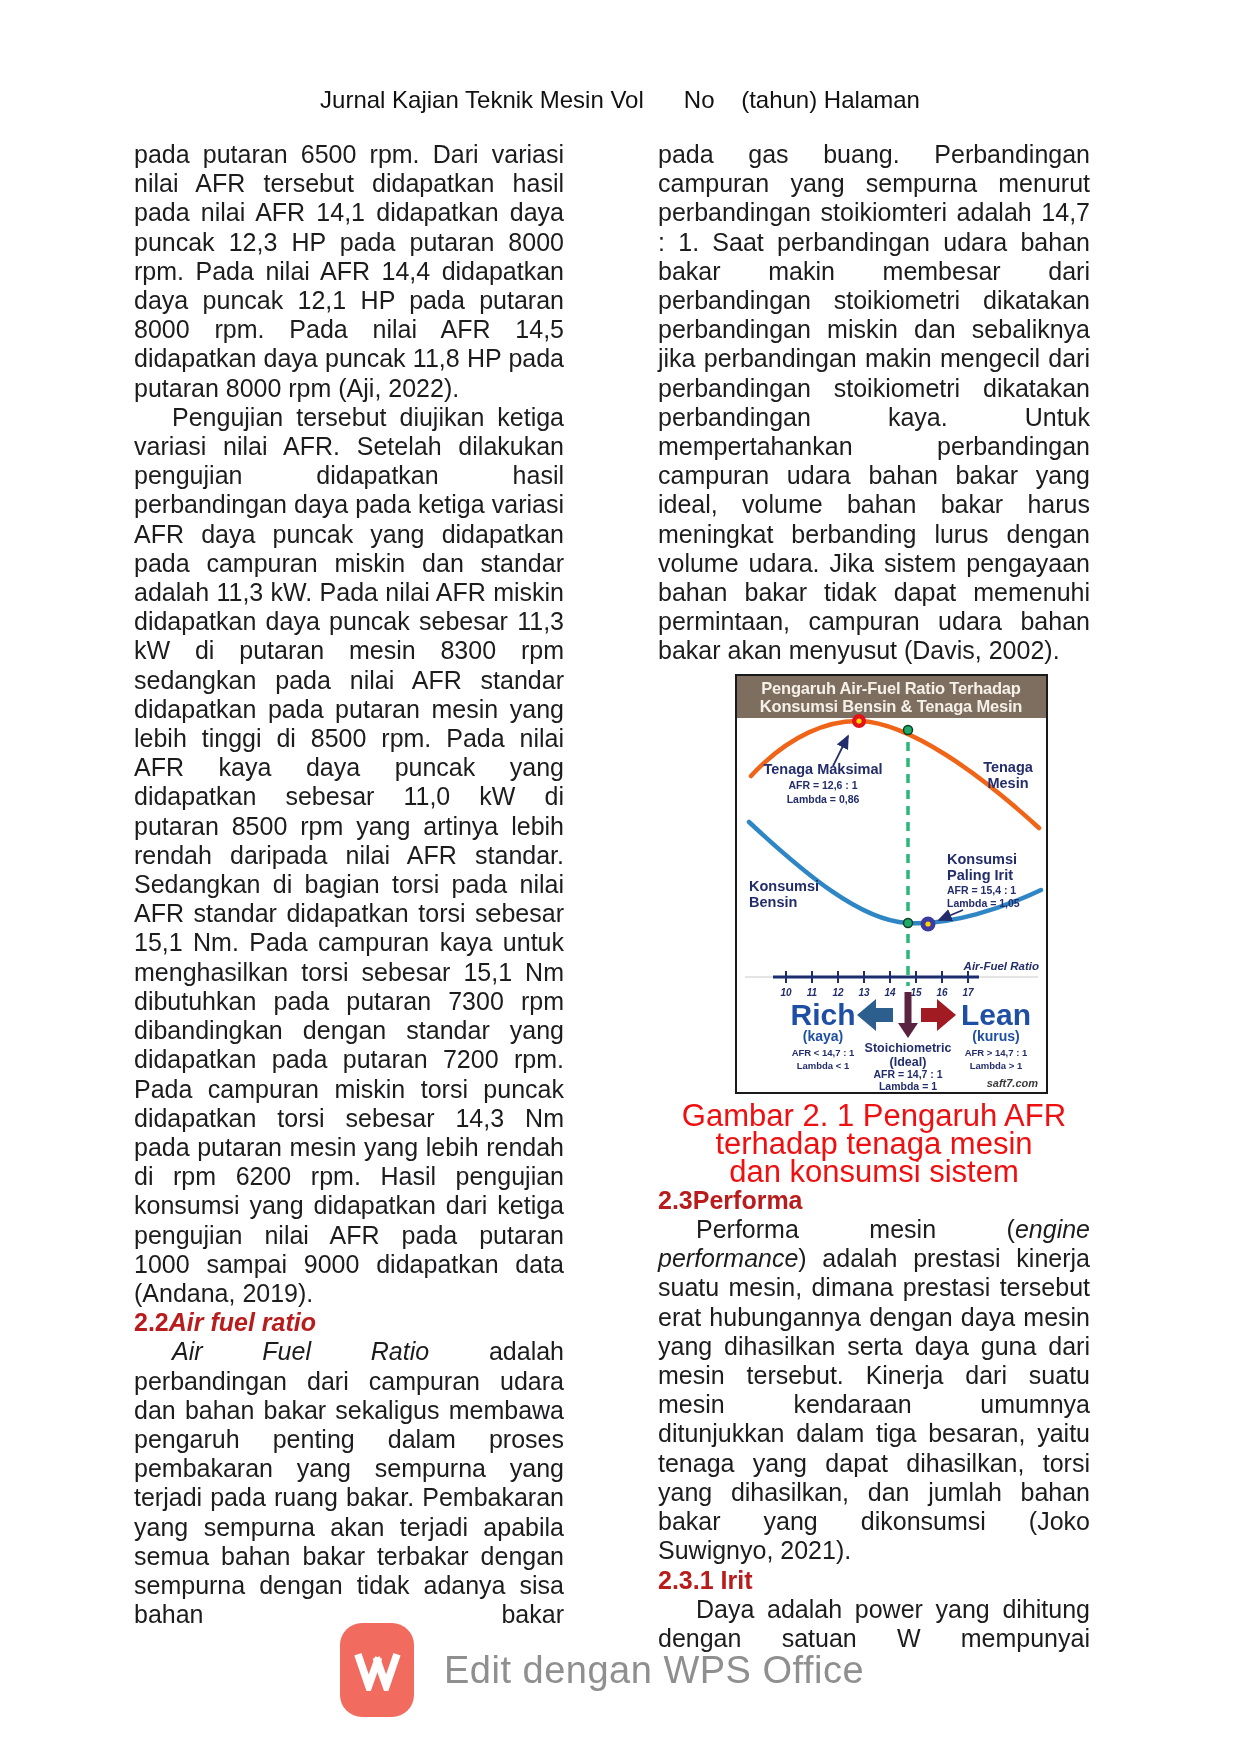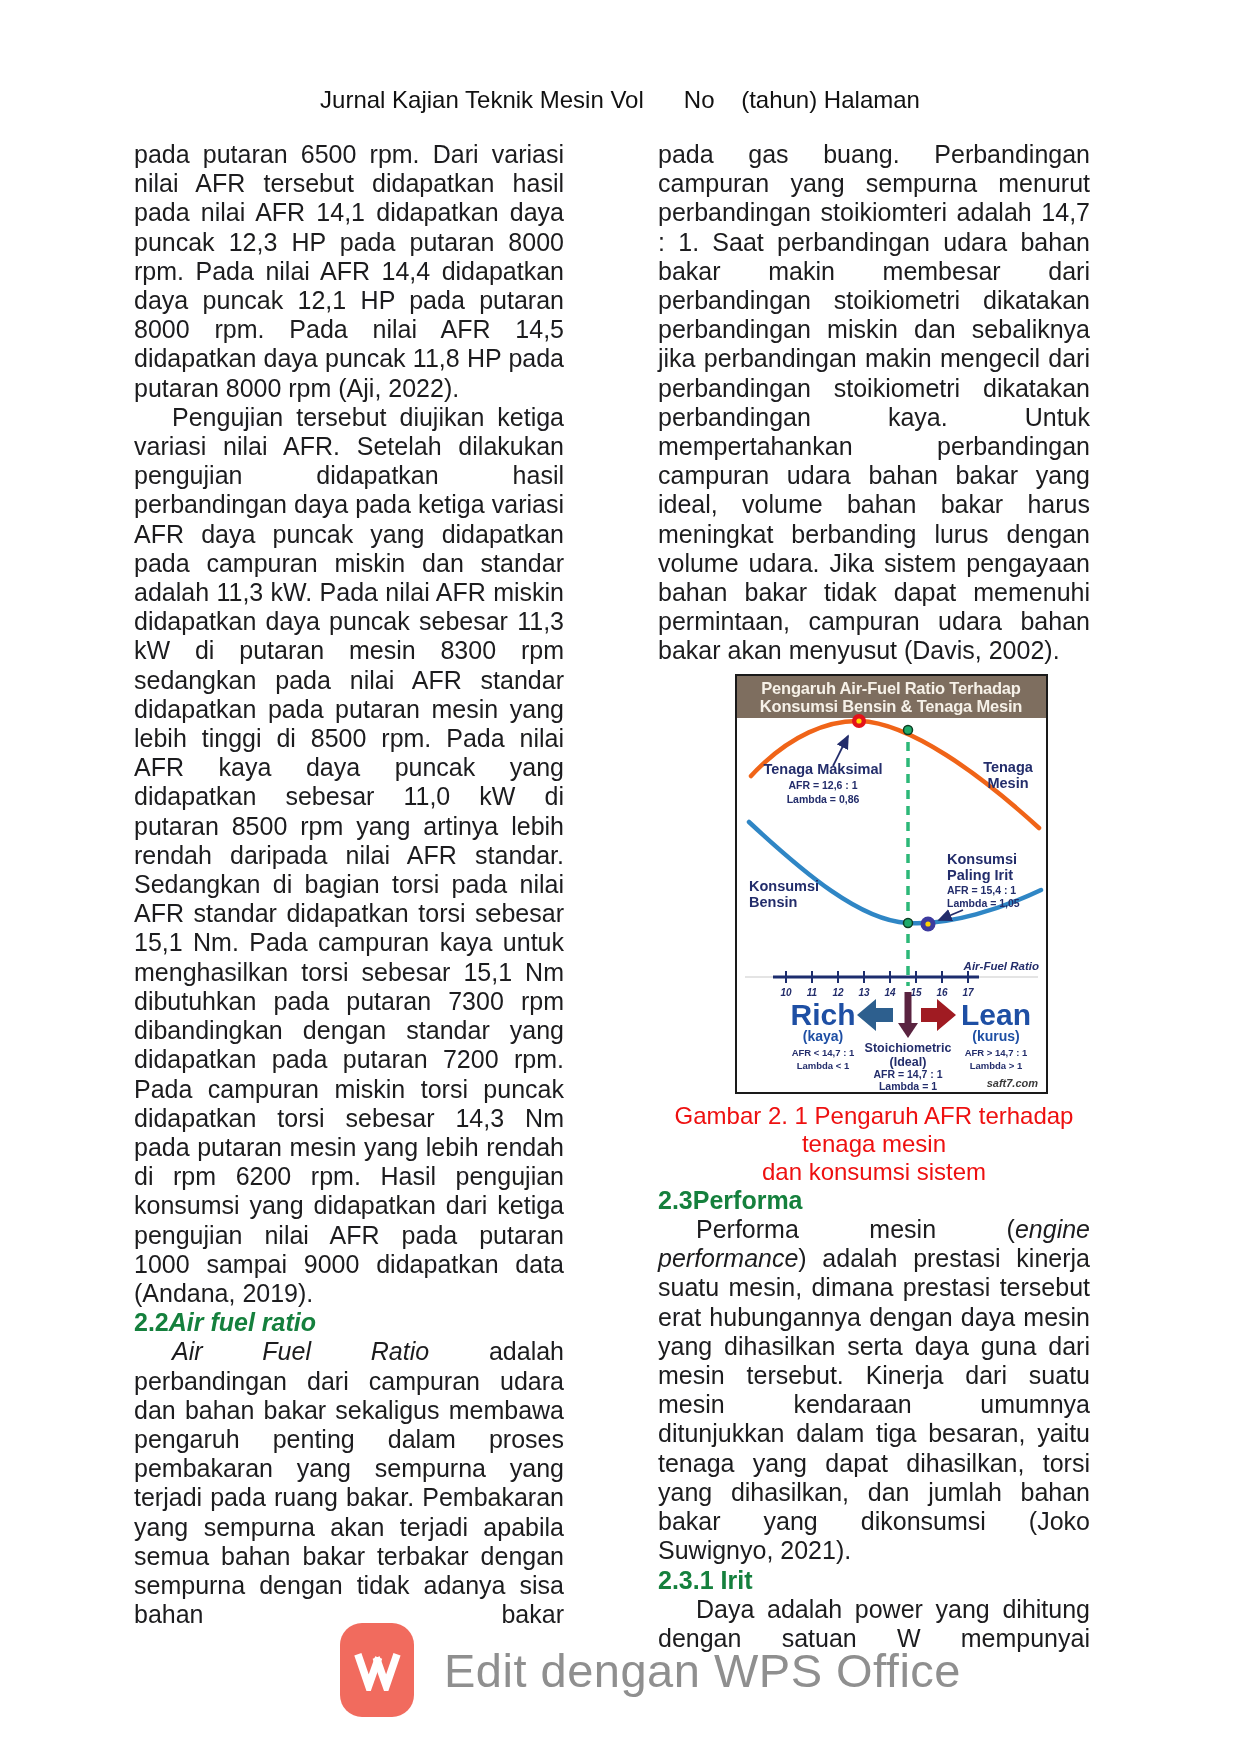--- a/index.html
+++ b/index.html
@@ -10,40 +10,40 @@
   .page-header{
     position:absolute;top:86px;left:0;width:1240px;text-align:center;
     font-size:24px;color:#111;white-space:pre;
   }
   .col{position:absolute;top:140px;font-size:25px;line-height:29.2px;text-align:justify;}
   .col-left{left:134px;width:430px;}
   .col-right{left:658px;width:432px;}
   .col p{margin:0;}
   .indent{text-indent:38px;}
   .jlast{text-align-last:justify;}
-  h3{margin:0;font-size:25px;line-height:29.2px;font-weight:bold;color:#15803d;text-align:left;}
+  h3{margin:0;font-size:25px;line-height:29.2px;font-weight:bold;color:#b91c1c;text-align:left;}
   figure{margin:8px 42px 2px 77px;padding:0;width:313px;text-decoration:underline;}
-  .caption{color:#ee1010;font-size:24px;line-height:28px;text-align:center;}
+  .caption{color:#ee1010;font-size:31px;line-height:28px;text-align:center;}
   .caption div{margin:0;}
   
   .ftitle{font:bold 16.5px "Liberation Sans",sans-serif;fill:#f6f1e8;text-anchor:middle;letter-spacing:-0.2px;}
   .fl-big{font:bold 14.5px "Liberation Sans",sans-serif;fill:#232d6b;}
   .fl-small{font:bold 10.5px "Liberation Sans",sans-serif;fill:#232d6b;}
   .fl-rich{font:bold 30px "Liberation Sans",sans-serif;fill:#1e4fa4;}
   .fl-sub{font:bold 14px "Liberation Sans",sans-serif;fill:#1e4fa4;}
   .fl-tiny{font:bold 9.5px "Liberation Sans",sans-serif;fill:#232d6b;}
   .ftick{font:italic bold 10px "Liberation Sans",sans-serif;fill:#232d6b;text-anchor:middle;}
   .faxis{font:italic bold 11.5px "Liberation Sans",sans-serif;fill:#232d6b;}
   .fwm{font:italic bold 11px "Liberation Sans",sans-serif;fill:#3a3a3a;}
   .anchor-mid{text-anchor:middle;}
   .anchor-end{text-anchor:end;}
   .wps-footer{position:absolute;top:1623px;left:340px;display:flex;align-items:center;gap:30px;}
   .wps-logo{width:74px;height:94px;border-radius:22px;background:#f16b5e;
     display:flex;align-items:center;justify-content:center;}
-  .wps-text{font-size:47px;color:#8f8f8f;letter-spacing:0.5px;}
+  .wps-text{font-size:38px;color:#8f8f8f;letter-spacing:0.5px;}
 </style>
 </head>
 <body>
 
 <div class="page">
 
   <div class="page-header">Jurnal Kajian Teknik Mesin Vol      No    (tahun) Halaman</div>
 
   <div class="col col-left">
     <p>pada putaran  6500 rpm. Dari variasi nilai AFR tersebut didapatkan hasil pada nilai AFR 14,1 didapatkan daya puncak 12,3 HP pada putaran  8000 rpm. Pada nilai AFR 14,4 didapatkan daya puncak 12,1 HP pada putaran 8000 rpm. Pada nilai AFR 14,5 didapatkan daya puncak 11,8 HP pada putaran 8000 rpm (Aji, 2022).</p>

